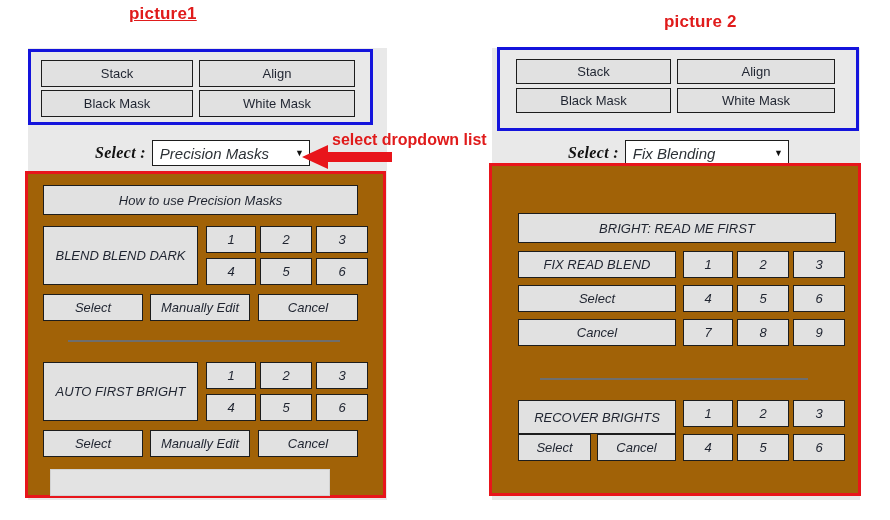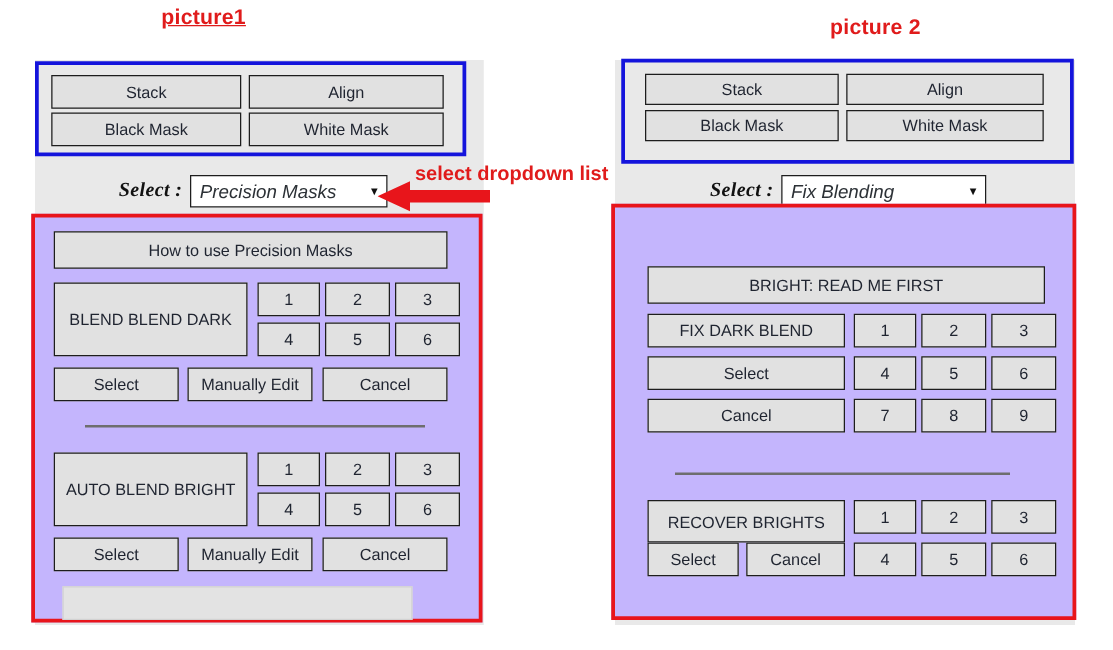--- a/index.html
+++ b/index.html
@@ -59,21 +59,22 @@
     box-sizing: border-box;
     background: #e9e9e9;
   }
   #blue-left  { left: 28px;  top: 49px; width: 345px;  height: 76px; }
   #blue-right { left: 497px; top: 47px; width: 362px;  height: 84px; }
 
   .red-frame {
     position: absolute;
     border: 3px solid #e8151b;
     box-sizing: border-box;
-    background: #c4b5fd;
+    background: #a16207;
+    font-style: italic;
   }
   #red-left  { left: 25px;  top: 171px; width: 361px; height: 327px; }
   #red-right { left: 489px; top: 163px; width: 372px; height: 333px; }
 
   
   .btn {
     background: #e1e1e1;
     border: 1px solid #1d1d1d;
     box-sizing: border-box;
     display: flex;
@@ -178,21 +179,21 @@
   <div class="btn" style="left:178px; top:84px; width:50px; height:27px;">4</div>
   <div class="btn" style="left:232px; top:84px; width:52px; height:27px;">5</div>
   <div class="btn" style="left:288px; top:84px; width:52px; height:27px;">6</div>
 
   <div class="btn" style="left:15px;  top:120px; width:100px; height:27px;">Select</div>
   <div class="btn" style="left:122px; top:120px; width:100px; height:27px;">Manually Edit</div>
   <div class="btn" style="left:230px; top:120px; width:100px; height:27px;">Cancel</div>
 
   <div class="divider" style="left:40px; top:166px; width:272px;"></div>
 
-  <div class="btn" style="left:15px; top:188px; width:155px; height:59px;">AUTO BLEND BRIGHT</div>
+  <div class="btn" style="left:15px; top:188px; width:155px; height:59px;">AUTO FIRST BRIGHT</div>
   <div class="btn" style="left:178px; top:188px; width:50px; height:27px;">1</div>
   <div class="btn" style="left:232px; top:188px; width:52px; height:27px;">2</div>
   <div class="btn" style="left:288px; top:188px; width:52px; height:27px;">3</div>
   <div class="btn" style="left:178px; top:220px; width:50px; height:27px;">4</div>
   <div class="btn" style="left:232px; top:220px; width:52px; height:27px;">5</div>
   <div class="btn" style="left:288px; top:220px; width:52px; height:27px;">6</div>
 
   <div class="btn" style="left:15px;  top:256px; width:100px; height:27px;">Select</div>
   <div class="btn" style="left:122px; top:256px; width:100px; height:27px;">Manually Edit</div>
   <div class="btn" style="left:230px; top:256px; width:100px; height:27px;">Cancel</div>
@@ -216,21 +217,21 @@
   <div class="select-box">
     <span class="select-value">Fix Blending</span>
     <span class="select-caret">▼</span>
   </div>
 </div>
 
 <div class="red-frame" id="red-right">
 
   <div class="btn" style="left:26px; top:47px; width:318px; height:30px;">BRIGHT: READ ME FIRST</div>
 
-  <div class="btn" style="left:26px; top:85px; width:158px; height:27px;">FIX DARK BLEND</div>
+  <div class="btn" style="left:26px; top:85px; width:158px; height:27px;">FIX READ BLEND</div>
   <div class="btn" style="left:26px; top:119px; width:158px; height:27px;">Select</div>
   <div class="btn" style="left:26px; top:153px; width:158px; height:27px;">Cancel</div>
 
   <div class="btn" style="left:191px; top:85px;  width:50px; height:27px;">1</div>
   <div class="btn" style="left:245px; top:85px;  width:52px; height:27px;">2</div>
   <div class="btn" style="left:301px; top:85px;  width:52px; height:27px;">3</div>
   <div class="btn" style="left:191px; top:119px; width:50px; height:27px;">4</div>
   <div class="btn" style="left:245px; top:119px; width:52px; height:27px;">5</div>
   <div class="btn" style="left:301px; top:119px; width:52px; height:27px;">6</div>
   <div class="btn" style="left:191px; top:153px; width:50px; height:27px;">7</div>

